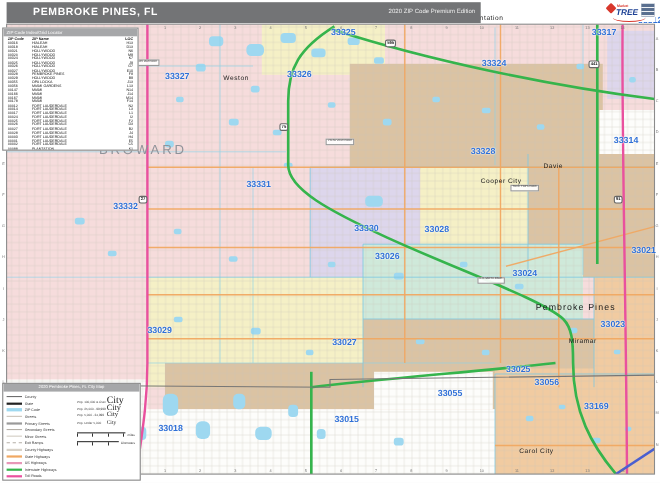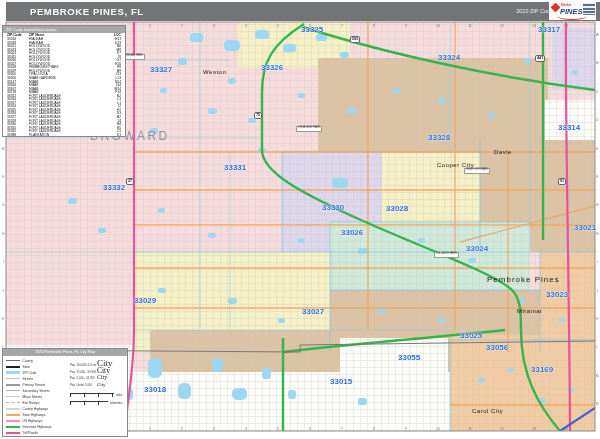--- a/index.html
+++ b/index.html
@@ -1,19 +1,19 @@
 <!DOCTYPE html>
 <html style="--header-bar: #737476; --panel-header: #a6a7a9; --pink: #f6dcdc; --tan: #dbc3a3; --yellow: #f5f0c6; --teal: #cfe9da; --lavender: #ddd6ec; --orange: #f1cba1; --white-area: #fdfdfb; --water: #9ed8f0; --canal: #8fd2e8; --zip-line: #7cc8e2; --road-int: #35b44c; --road-toll: #e9519e; --road-state: #f0a862; --road-blue: #4a5fd0; --zip-label: #2e6fd6; --county-label: #90939a; --map-border: #8b8b8b;"><head>
 <meta charset="utf-8">
 <style>
   html,body{margin:0;padding:0;background:#e8e8e8;}
   #stage{position:relative;width:600px;height:439px;background:#ffffff;overflow:hidden;
          font-family:"Liberation Sans","DejaVu Sans",sans-serif;}
   
-  #header-bar{position:absolute;left:6px;top:2px;width:594px;height:19px;background:var(--header-bar);}
+  #header-bar{position:absolute;left:6px;top:2px;width:431px;height:19px;background:var(--header-bar);}
   #page-title{position:absolute;left:24px;top:0;height:19px;line-height:19px;color:#fff;
               font-size:9.5px;font-weight:bold;letter-spacing:.6px;}
   #edition{position:absolute;right:5px;top:0;height:19px;line-height:19px;color:#ededed;font-size:5.5px;}
   #logo{position:absolute;left:549px;top:1px;width:47px;height:19px;background:#fff;}
   #logo .mark{position:absolute;left:3px;top:3px;width:7px;height:7px;background:#d8372c;transform:rotate(45deg);border-radius:1px;}
   #logo .market{position:absolute;left:12px;top:2px;font-size:3.2px;color:#d8372c;font-weight:bold;}
   #logo .maps{position:absolute;left:11px;top:5.5px;font-size:7.5px;font-style:italic;font-weight:bold;color:#1b3f93;}
   #logo .box{position:absolute;left:34px;top:1.5px;width:12px;height:12px;background:#5a6f8f;
              background-image:repeating-linear-gradient(180deg,rgba(255,255,255,.9) 0 1px,transparent 1px 3.5px);}
   #logo .swoosh{position:absolute;left:8px;top:13.5px;width:30px;height:4px;border-bottom:1.3px solid #d8372c;
@@ -297,40 +297,40 @@
       <div class="lbl lbl-zip" style="left: 466px; top: 244px; font-size: 8px;">33024</div>
       <div class="lbl lbl-zip" style="left: 134px; top: 296px; font-size: 8px;">33029</div>
       <div class="lbl lbl-zip" style="left: 302px; top: 307px; font-size: 8px;">33027</div>
       <div class="lbl lbl-zip" style="left: 546px; top: 290px; font-size: 8px;">33023</div>
       <div class="lbl lbl-zip" style="left: 574px; top: 223px; font-size: 8px;">33021</div>
       <div class="lbl lbl-zip" style="left: 460px; top: 331px; font-size: 8px;">33025</div>
       <div class="lbl lbl-zip" style="left: 486px; top: 343px; font-size: 8px;">33056</div>
       <div class="lbl lbl-zip" style="left: 398px; top: 353px; font-size: 8px;">33055</div>
       <div class="lbl lbl-zip" style="left: 531px; top: 365px; font-size: 8px; text-align: center;">33169</div>
       <div class="lbl lbl-zip" style="left: 144px; top: 385px; font-size: 8px;">33018</div>
-      <div class="lbl lbl-zip" style="left: 330px; top: 377px; font-size: 8px;">33015</div>
+      <div class="lbl lbl-zip" style="left: 304px; top: 377px; font-size: 8px;">33015</div>
       <div class="lbl lbl-park" style="left: 120px; top: 54px;">MARKHAM PARK</div>
       <div class="lbl lbl-park" style="left: 296px; top: 126px;">VISTA VIEW PARK</div>
       <div class="lbl lbl-park" style="left: 464px; top: 168px;">TREE TOPS PARK</div>
       <div class="lbl lbl-park" style="left: 434px; top: 252px;">C B SMITH PARK</div>
       <div class="lbl lbl-shield" style="left: 254px; top: 112px;">75</div>
       <div class="lbl lbl-shield" style="left: 350px; top: 36px;">595</div>
       <div class="lbl lbl-shield" style="left: 126px; top: 178px;">27</div>
       <div class="lbl lbl-shield" style="left: 535px; top: 55px;">441</div>
       <div class="lbl lbl-shield" style="left: 558px; top: 178px;">91</div>
     </div>
 
   <div id="header-bar">
     <span id="page-title">PEMBROKE PINES, FL</span>
     <span id="edition">2020 ZIP Code Premium Edition</span>
   </div>
   <div id="logo">
     <span class="mark"></span>
     <span class="market">Market</span>
-    <span class="maps">PINES</span>
+    <span class="maps">TREE</span>
     <span class="box"></span>
     <span class="swoosh"></span>
   </div>
 
   <div id="zip-table">
     <div class="bar">ZIP Code Index/Grid Locator</div>
     <div id="ztbody">
         <div class="ztrow hdr">
           <span class="ztc0">ZIP Code</span>
           <span class="ztc1">ZIP Name</span>

